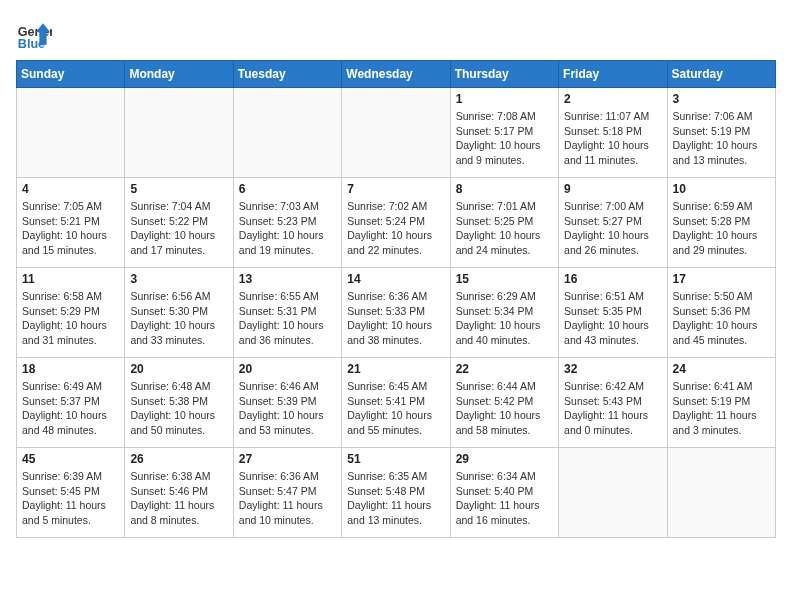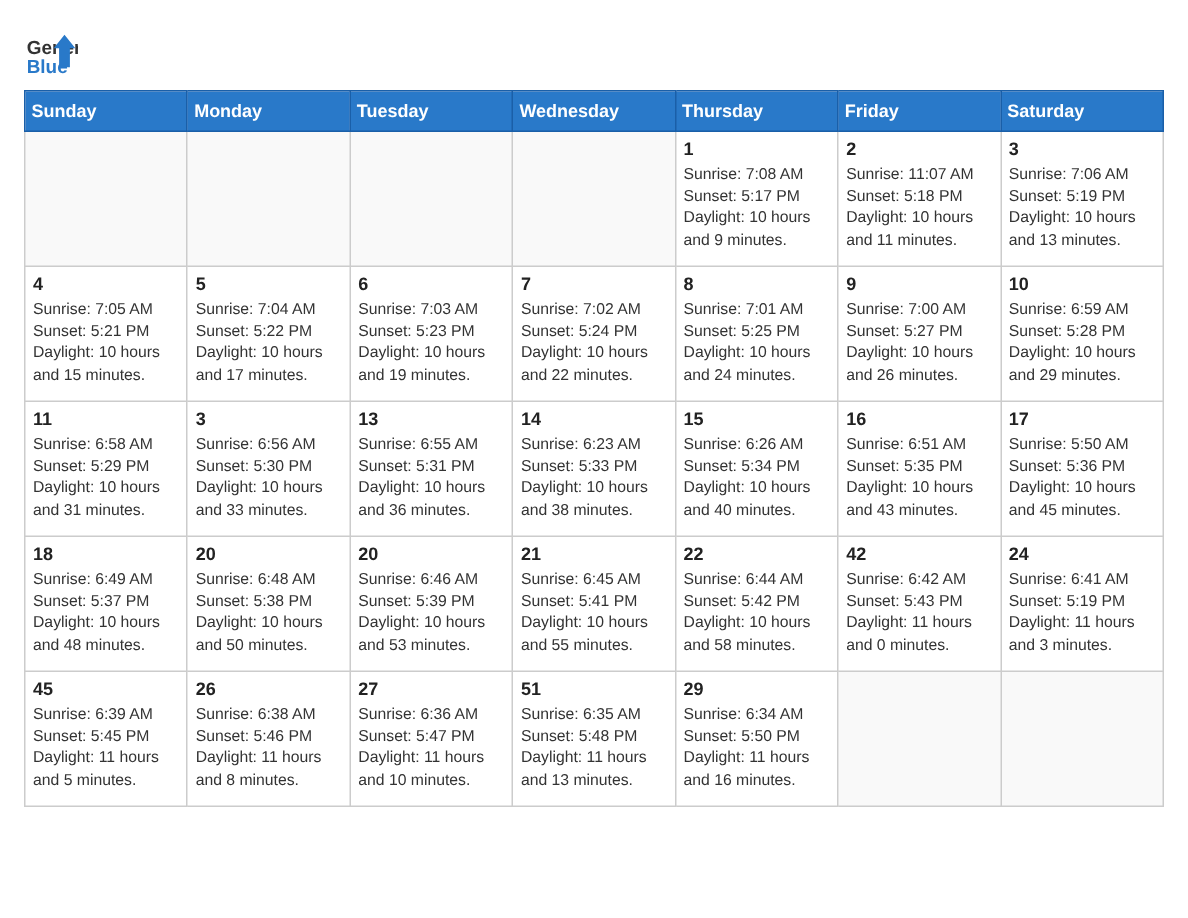--- a/index.html
+++ b/index.html
@@ -204,28 +204,28 @@
         </td>
         <td>
           <div class="day-number">13</div>
           <div class="day-info">Sunrise: 6:55 AM
 Sunset: 5:31 PM
 Daylight: 10 hours
 and 36 minutes.</div>
         </td>
         <td>
           <div class="day-number">14</div>
-          <div class="day-info">Sunrise: 6:23 AM
+          <div class="day-info">Sunrise: 6:36 AM
 Sunset: 5:33 PM
 Daylight: 10 hours
 and 38 minutes.</div>
         </td>
         <td>
           <div class="day-number">15</div>
-          <div class="day-info">Sunrise: 6:26 AM
+          <div class="day-info">Sunrise: 6:29 AM
 Sunset: 5:34 PM
 Daylight: 10 hours
 and 40 minutes.</div>
         </td>
         <td>
           <div class="day-number">16</div>
           <div class="day-info">Sunrise: 6:51 AM
 Sunset: 5:35 PM
 Daylight: 10 hours
 and 43 minutes.</div>
@@ -268,21 +268,21 @@
 and 55 minutes.</div>
         </td>
         <td>
           <div class="day-number">22</div>
           <div class="day-info">Sunrise: 6:44 AM
 Sunset: 5:42 PM
 Daylight: 10 hours
 and 58 minutes.</div>
         </td>
         <td>
-          <div class="day-number">42</div>
+          <div class="day-number">32</div>
           <div class="day-info">Sunrise: 6:42 AM
 Sunset: 5:43 PM
 Daylight: 11 hours
 and 0 minutes.</div>
         </td>
         <td>
           <div class="day-number">24</div>
           <div class="day-info">Sunrise: 6:41 AM
 Sunset: 5:19 PM
 Daylight: 11 hours
@@ -314,21 +314,21 @@
         <td>
           <div class="day-number">51</div>
           <div class="day-info">Sunrise: 6:35 AM
 Sunset: 5:48 PM
 Daylight: 11 hours
 and 13 minutes.</div>
         </td>
         <td>
           <div class="day-number">29</div>
           <div class="day-info">Sunrise: 6:34 AM
-Sunset: 5:50 PM
+Sunset: 5:40 PM
 Daylight: 11 hours
 and 16 minutes.</div>
         </td>
         <td class="empty"></td>
         <td class="empty"></td>
       </tr>
     </tbody>
 </table>
 
 </body></html>

